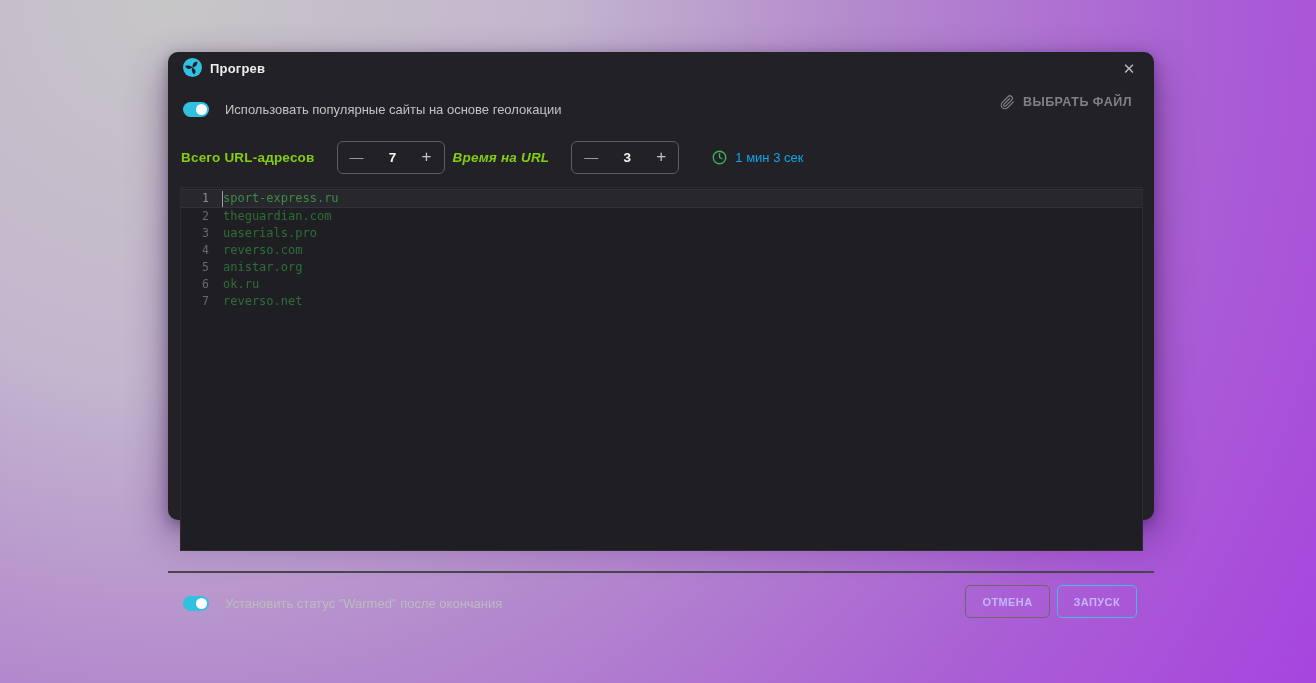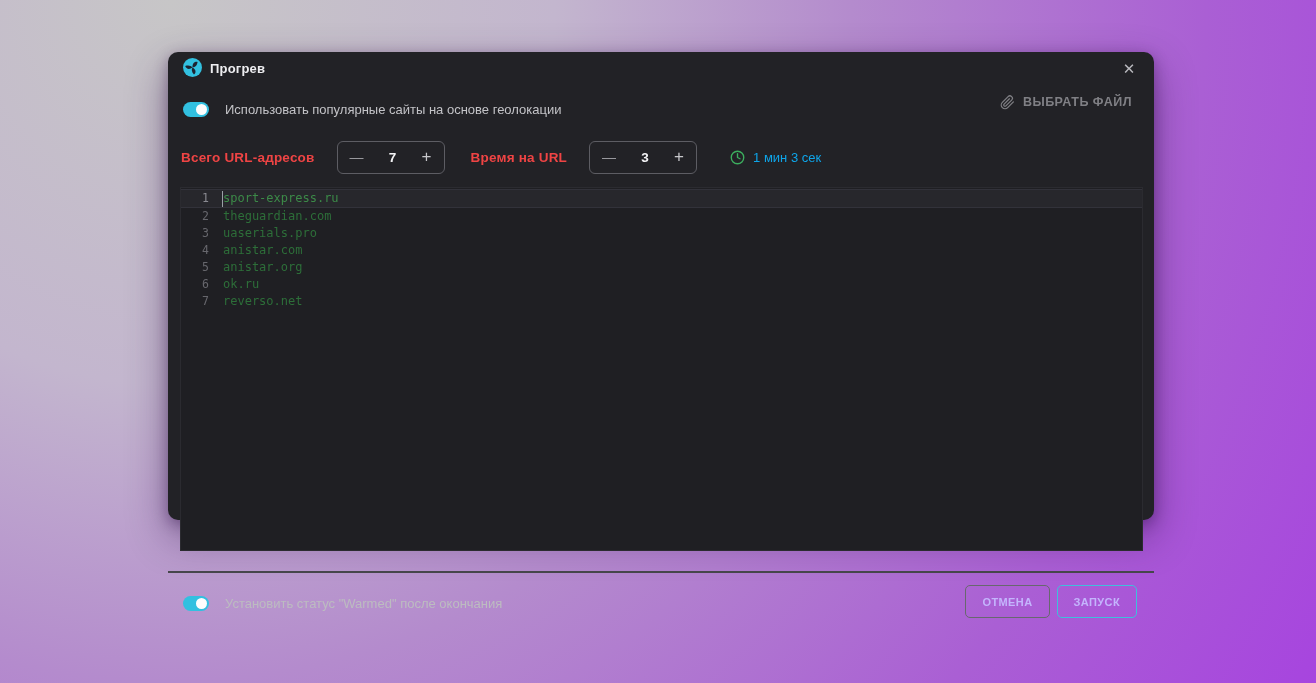--- a/index.html
+++ b/index.html
@@ -43,30 +43,30 @@
   .choose-file {
     position:absolute; right:22px; top:40px; height:20px;
     display:flex; align-items:center; gap:8px; cursor:pointer;
     color:#808085; font-size:12.5px; font-weight:bold; letter-spacing:.5px;
   }
   
   .row-steppers {
     position:absolute; left:13px; top:88px; height:34px;
     display:flex; align-items:center;
   }
-  .field-label { font-size:13.5px; font-weight:bold; color:#ef4444; letter-spacing:.2px; }
+  .field-label { font-size:13.5px; font-weight:bold; color:#84cc16; letter-spacing:.2px; }
   .stepper {
     width:108px; height:33px; border:1px solid #5d5d63; border-radius:6px;
     display:flex; align-items:center; justify-content:space-between;
     padding:0 12px; margin-left:22px;
   }
   .stepper .minus { color:#98989d; font-size:14px; cursor:pointer; }
   .stepper .plus  { color:#c7c7cb; font-size:17px; font-weight:300; cursor:pointer; }
   .stepper .value { color:#f4f4f6; font-size:13.5px; font-weight:bold; }
-  .lbl2 { margin-left:26px; }
+  .lbl2 { margin-left:8px;font-style:italic; }
   .est-time {
     margin-left:33px; display:flex; align-items:center; gap:8px;
     color:#0ea5e9; font-size:13px;
   }
   
   .editor {
     position:absolute; left:12px; top:135px; width:963px; height:364px;
     background:#1f1f23; border:1px solid #2b2b30;
     font-family:"DejaVu Sans Mono", monospace; font-size:12px; line-height:17px;
     padding-top:2px; cursor:text; overflow:hidden;
@@ -169,21 +169,21 @@
     <div class="ed-line">
       <span class="ln">2</span>
       <span class="url">theguardian.com</span>
     </div>
     <div class="ed-line">
       <span class="ln">3</span>
       <span class="url">uaserials.pro</span>
     </div>
     <div class="ed-line">
       <span class="ln">4</span>
-      <span class="url">anistar.com</span>
+      <span class="url">reverso.com</span>
     </div>
     <div class="ed-line">
       <span class="ln">5</span>
       <span class="url">anistar.org</span>
     </div>
     <div class="ed-line">
       <span class="ln">6</span>
       <span class="url">ok.ru</span>
     </div>
     <div class="ed-line">

